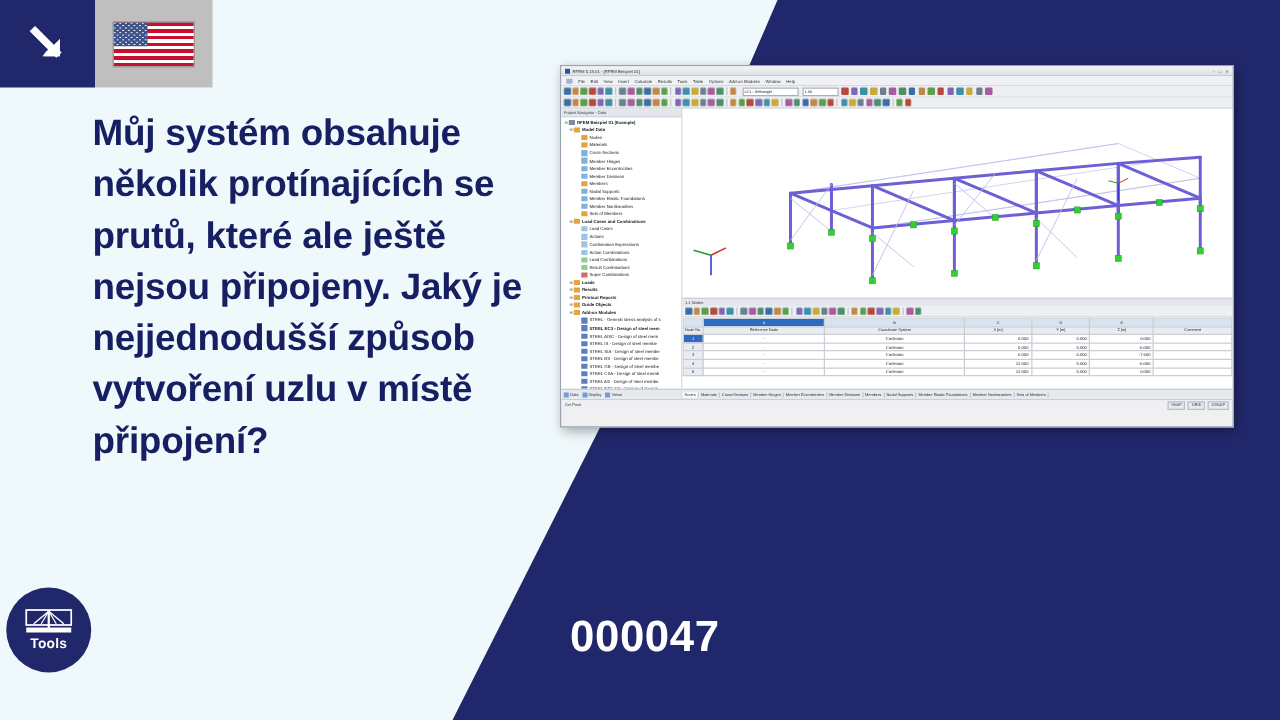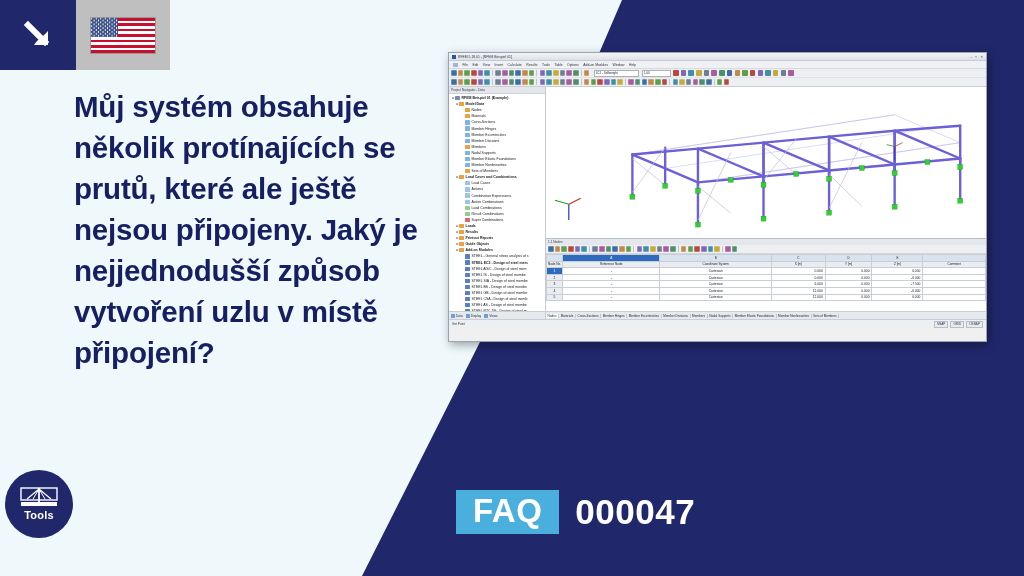--- a/index.html
+++ b/index.html
@@ -153,21 +153,20 @@
     <div class="flag">
       <div class="stripes"></div>
       <div class="canton"></div>
       <div class="stars"></div>
     </div>
   </div>
 
   <div class="question">Můj systém obsahuje několik protínajících se prutů, které ale ještě nejsou připojeny. Jaký je nejjednodušší způsob vytvoření uzlu v místě připojení?</div>
 
   <div class="faq-row">
-    <div class="faq-badge">FAQ</div>
     <div class="faq-number">000047</div>
   </div>
 
   <div class="logo">
     <div class="logo-mark">
       <svg width="38" height="21" viewBox="0 0 38 21">
         <rect x="1" y="1" width="36" height="12" fill="none" stroke="#ffffff" stroke-width="1.4"></rect>
         <line x1="19" y1="2" x2="7" y2="12" stroke="#ffffff" stroke-width="1.2"></line>
         <line x1="19" y1="2" x2="31" y2="12" stroke="#ffffff" stroke-width="1.2"></line>
         <line x1="19" y1="2" x2="25" y2="12" stroke="#ffffff" stroke-width="1"></line>

